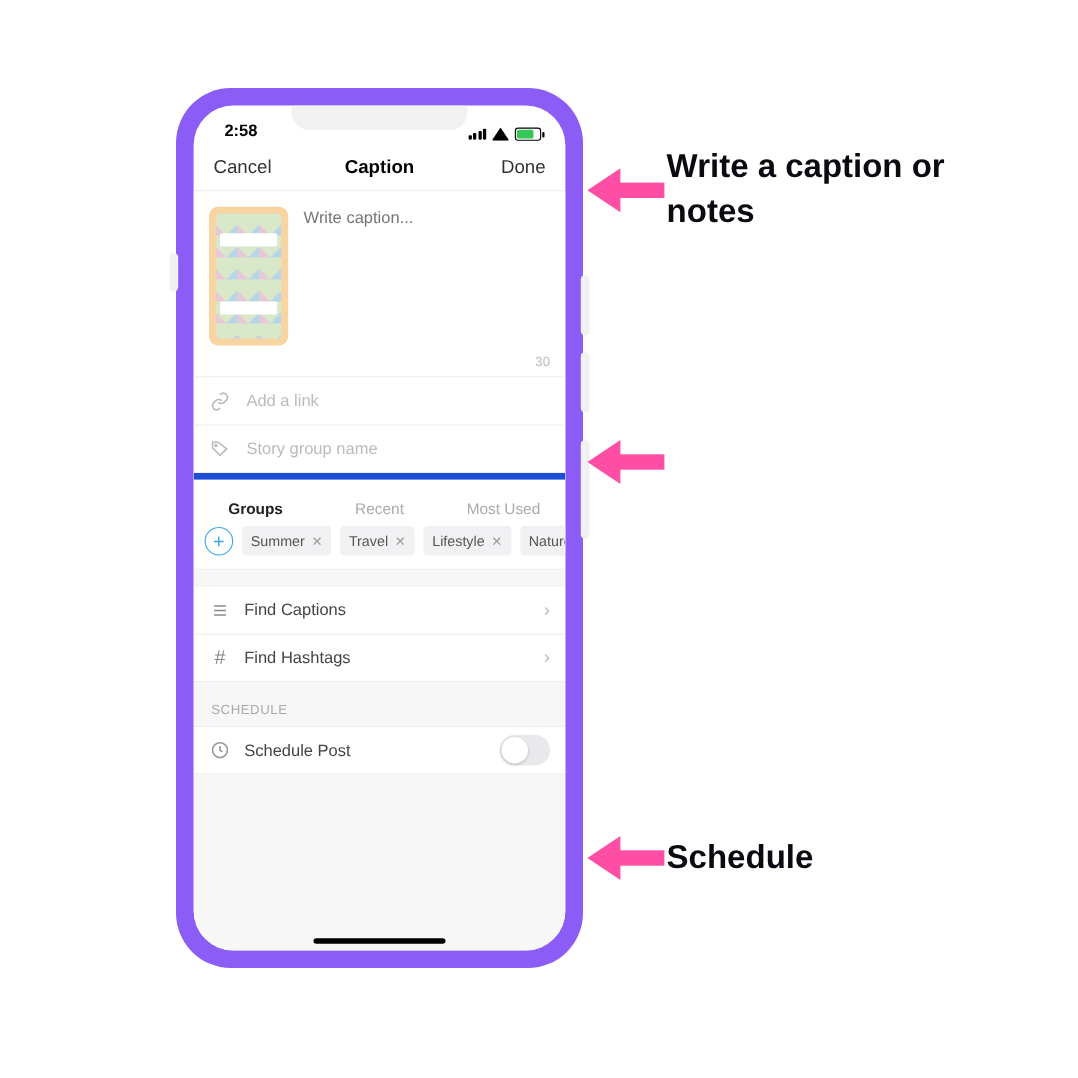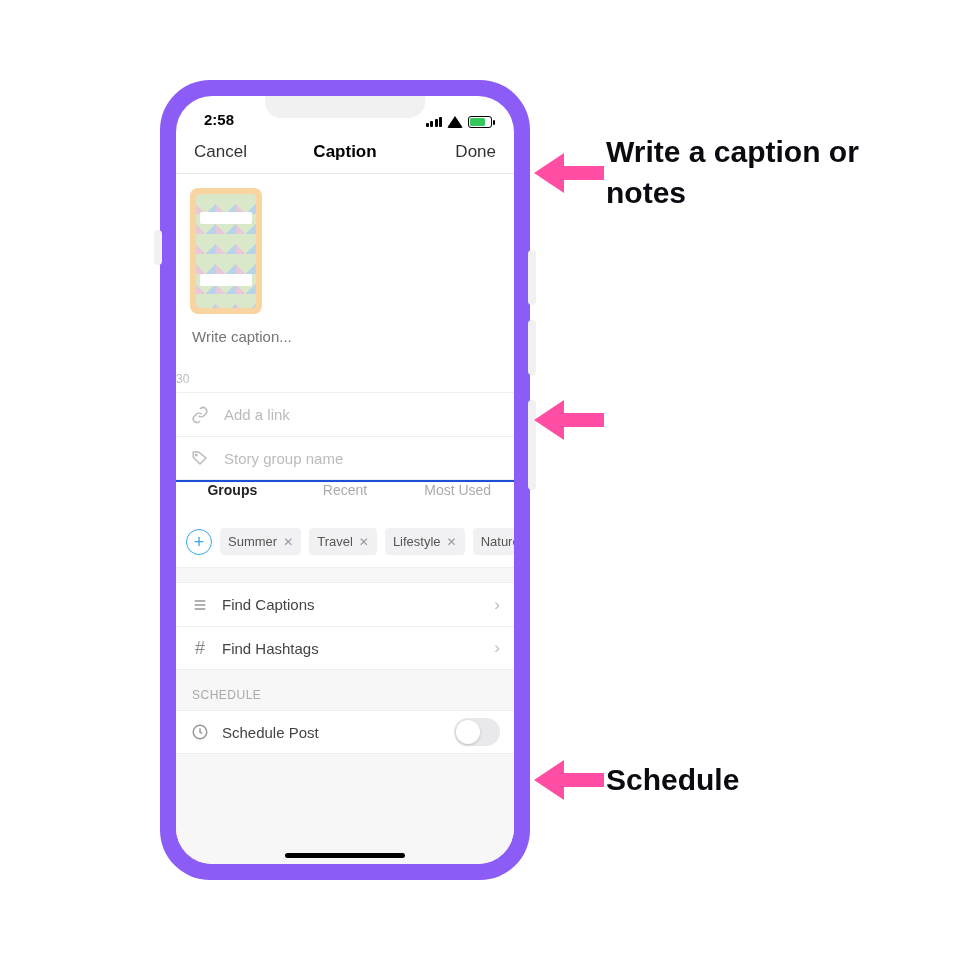--- a/index.html
+++ b/index.html
@@ -124,21 +124,20 @@
     display: flex;
     flex-direction: column;
   }
 
   .caption-area {
     background: #fff;
     display: flex;
     padding: 14px 14px 4px 14px;
     gap: 12px;
     position: relative;
-    flex-direction: column;
   }
   .thumb {
     width: 72px; height: 126px;
     border-radius: 8px;
     background: linear-gradient(#f8d4a0,#f8d4a0);
     padding: 6px;
     flex-shrink: 0;
   }
   .thumb-inner {
     width:100%; height:100%;
@@ -162,20 +161,21 @@
     border: none;
     outline: none;
     font-size: 15px;
     color: #bbb;
     padding-top: 2px;
     resize: none;
     font-family: inherit;
     height: 120px;
   }
   .char-count {
+    text-align: right;
     font-size: 12px;
     color: #bbb;
     padding: 4px 14px 6px 0;
     background:#fff;
   }
 
   .row {
     background: #fff;
     display: flex;
     align-items: center;
@@ -198,22 +198,22 @@
     color: #aaa;
     letter-spacing: 0.5px;
     padding: 18px 16px 8px 16px;
     text-transform: uppercase;
   }
 
   .tabs {
     display:flex;
     background:#fff;
     height:40px;
-    align-items:flex-start;
-    border-top:2px solid #1d4ed8;
+    align-items:flex-end;
+    border-top:6px solid #1d4ed8;
   }
   .tab { flex:1; text-align:center; font-size:14px; color:#aaa; }
   .tab.active { color:#222; font-weight:700; }
 
   .chips {
     background:#fff;
     display:flex;
     align-items:center;
     gap:8px;
     padding: 8px 10px 12px 10px;

